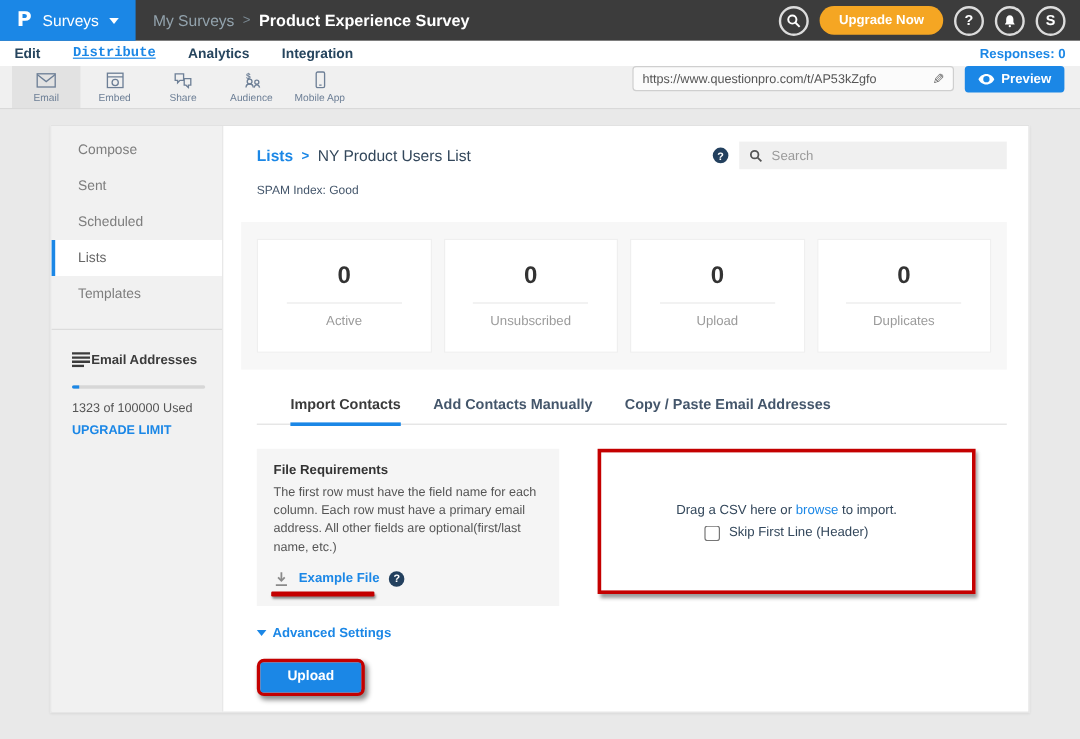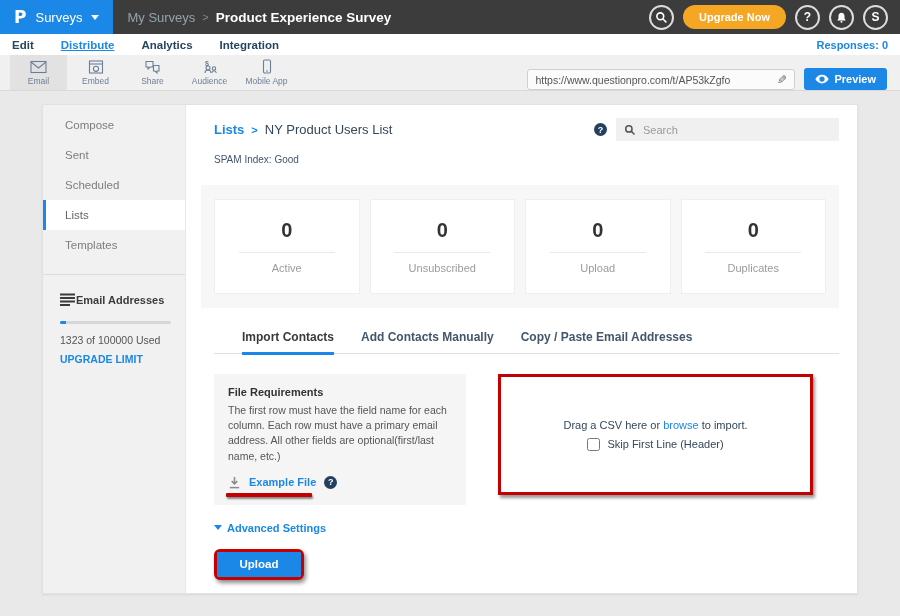--- a/index.html
+++ b/index.html
@@ -20,29 +20,29 @@
   .top-bc .sep { color:#7d8c96; font-size:11px; }
   .top-bc .current { color:#ffffff; font-weight:700; font-size:13.5px; }
   .topbar-right { margin-left:auto; display:flex; align-items:center; gap:9px; padding-right:12px; }
   .circle-btn { width:25px; height:25px; border-radius:50%; border:2px solid #dcdcdc; background:transparent; color:#fff;
     display:flex; align-items:center; justify-content:center; font-size:12px; font-weight:bold; cursor:pointer; }
   .upgrade-btn { background:#f5a623; border:none; color:#fff; border-radius:13px; height:24px; padding:0 16px;
     font-size:11px; font-weight:700; cursor:pointer; font-family:"Liberation Sans", sans-serif; }
   
   .survey-nav { height:21px; background:#fff; display:flex; align-items:center; padding:0 12px; gap:27px; }
   .snav-item { font-size:11.5px; font-weight:700; color:#26455e; text-decoration:none; cursor:pointer; }
-  .snav-item.active { color:#1b87e6; text-decoration:underline; }
+  .snav-item.active { color:#1b87e6; text-decoration:underline;font-family:Liberation Mono, monospace; }
   .responses { margin-left:auto; font-size:11px; font-weight:700; color:#1b87e6; }
   
   .toolbar { height:36px; background:#f0f0f0; border-bottom:1px solid #d9d9d9; display:flex; align-items:stretch; padding-left:10px; }
   .channel { width:57px; display:flex; flex-direction:column; align-items:center; justify-content:center; gap:2px;
     color:#6d7f96; font-size:8.5px; cursor:pointer; }
   .channel.active { background:#e2e2e2; }
   .channel svg { display:block; }
-  .toolbar-right { margin-left:auto; display:flex; align-items:flex-end; gap:9px; padding-right:13px; }
+  .toolbar-right { margin-left:auto; display:flex; align-items:flex-start; gap:9px; padding-right:13px; }
   .url-box { display:flex; align-items:center; background:#fbfbfb; border:1px solid #cfcfcf; border-radius:3px;
     height:21px; width:268px; padding:0 7px; }
   .url-box input { border:none; background:transparent; outline:none; flex:1; font-size:10.5px; color:#555;
     font-family:"Liberation Sans", sans-serif; }
   .pencil { font-size:12px; color:#666; transform:scaleX(-1); cursor:pointer; }
   .preview-btn { background:#1b87e6; border:none; color:#fff; height:22px; border-radius:3px; padding:0 11px;
     display:flex; align-items:center; gap:5px; font-size:11px; font-weight:700; cursor:pointer; font-family:"Liberation Sans", sans-serif; }
   
   .page { padding:13px 0 0 42px; }
   .card { width:816px; height:490px; background:#fff; border:1px solid #e2e2e2; box-shadow:0 1px 2px rgba(0,0,0,0.07); display:flex; }

